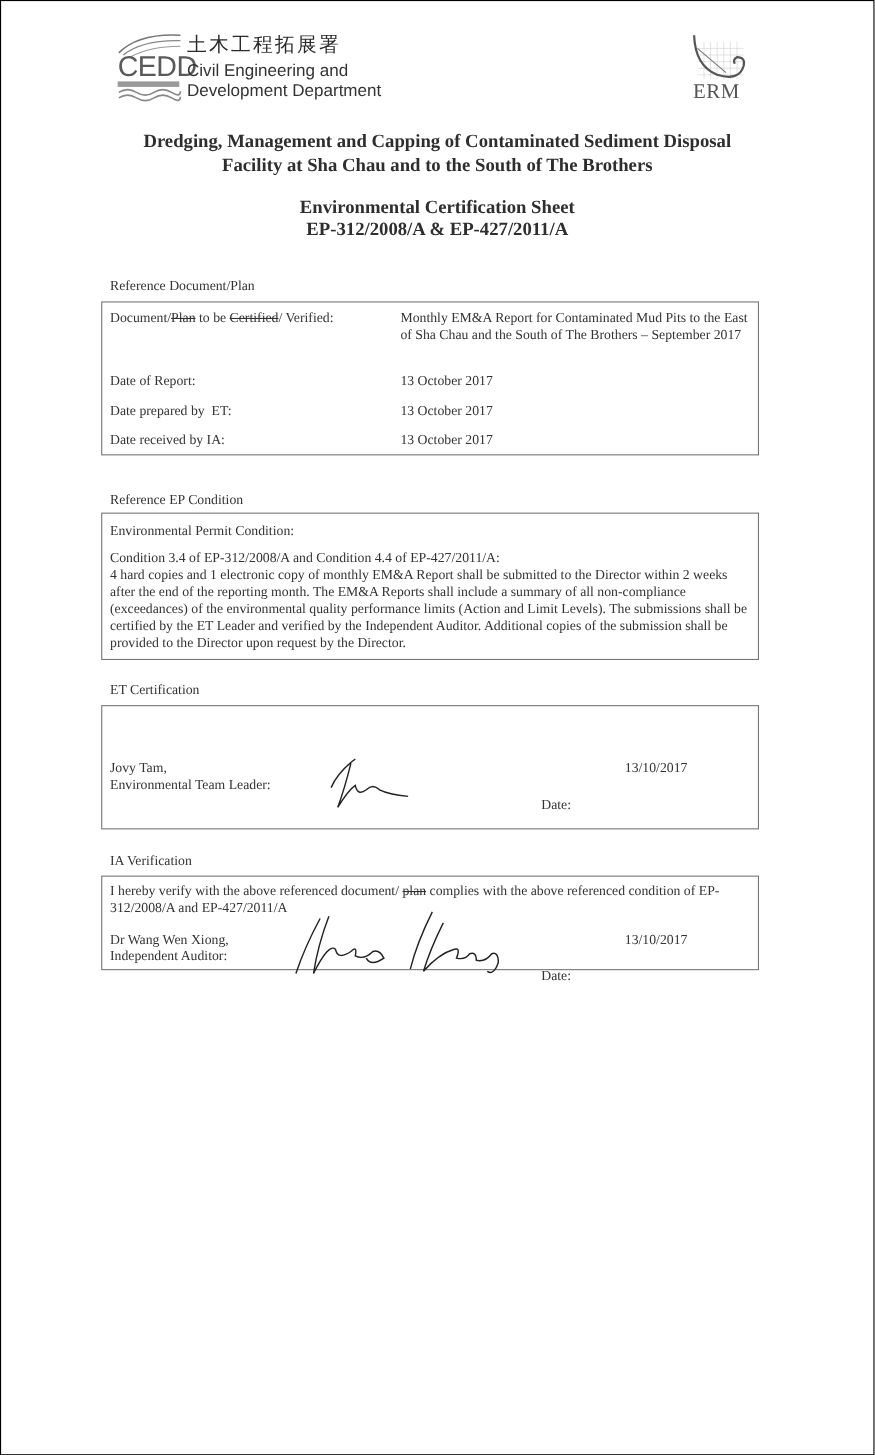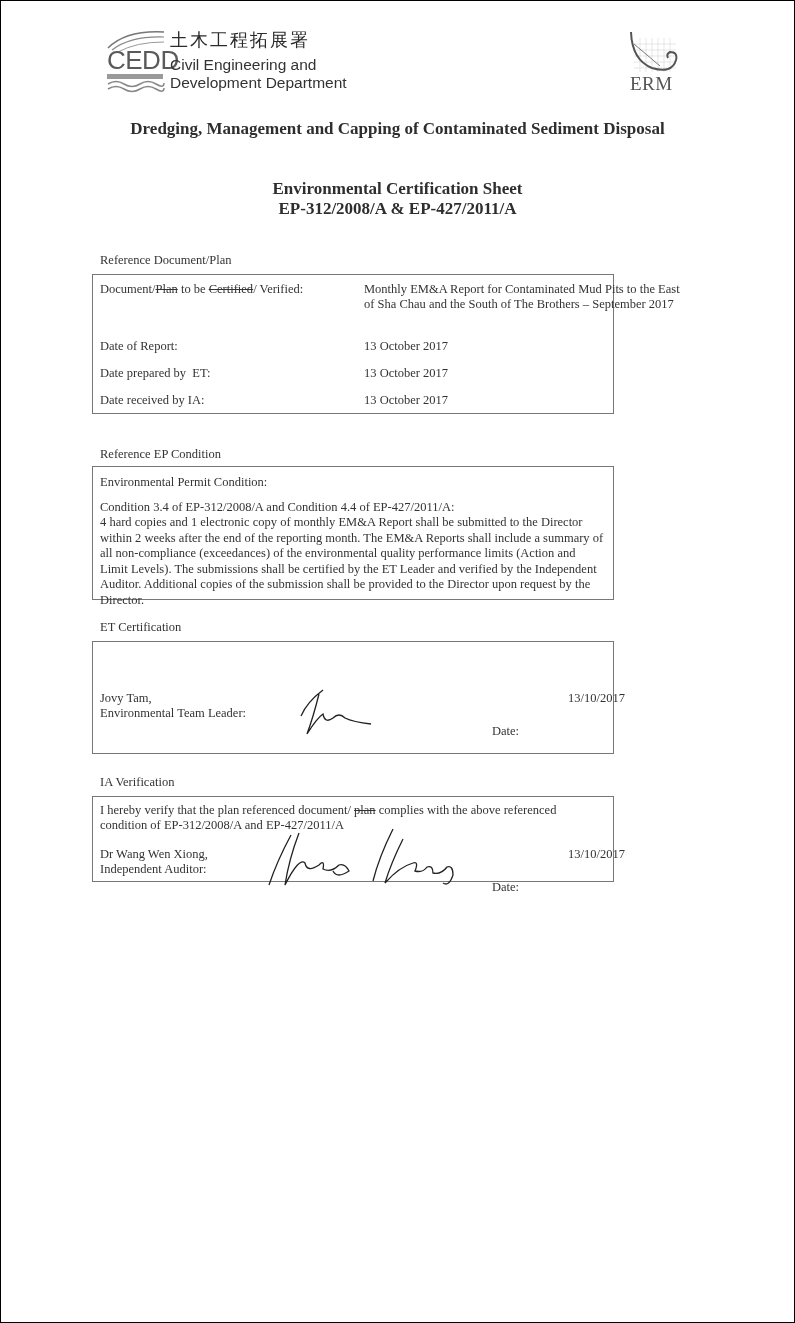--- a/index.html
+++ b/index.html
@@ -38,21 +38,21 @@
     position: absolute; left: 60px; width: 675px; text-align: center;
     font-weight: bold; color: #2e2e2e;
   }
   .title-main { top: 118px; font-size: 17px; line-height: 21px; }
   .title-sub { top: 179px; font-size: 17px; line-height: 20px; }
 
   .section-heading {
     position: absolute; left: 100px; font-weight: normal; font-size: 12.5px; color: #333;
   }
   .box {
-    position: absolute; left: 92px; width: 522px; border: 1.5px solid #777;
+    position: absolute; left: 92px; width: 598px; border: 1.5px solid #777;
     box-sizing: border-box; font-size: 12.5px; color: #333;
   }
   .strike { text-decoration: line-through; }
 
   .ref-row { position: absolute; left: 7px; right: 8px; }
   .ref-label { position: absolute; left: 0; top: 0; }
   .ref-value { position: absolute; left: 264px; top: 0; width: 320px; line-height: 15px; }
 
   .ep-text { position: absolute; left: 7px; right: 8px; line-height: 15.5px; }
 
@@ -100,20 +100,21 @@
         <line x1="44" y1="8" x2="44" y2="42"></line>
     </g>
     <path d="M5 2 Q6 30 26 38 Q46 44 50 30 Q52 22 44 22 Q40 24 42 28" stroke="#555" stroke-width="2" fill="none"></path>
     <path d="M8 14 L34 36" stroke="#777" stroke-width="1" fill="none"></path>
   </svg>
   <div class="erm-text">ERM</div>
 </div>
 
 <div class="title title-main">
   <div>Dredging, Management and Capping of Contaminated Sediment Disposal</div>
+  <div>Facility at Sha Chau and to the South of The Brothers</div>
 </div>
 <div class="title title-sub">
   <div>Environmental Certification Sheet</div>
   <div>EP-312/2008/A &amp; EP-427/2011/A</div>
 </div>
 
 <div class="section-heading" style="top:253px">Reference Document/Plan</div>
 <div class="box" style="top:274px;height:140px">
   <div class="ref-row" style="top:7px">
     <div class="ref-label"><span>Document/</span><span class="strike">Plan</span><span> to be </span><span class="strike">Certified</span><span>/ Verified:</span></div>
@@ -148,21 +149,21 @@
   </div>
   <svg class="sig" style="left:200px;top:46px" width="90" height="50">
     <path d="M30 2 Q14 14 8 28 M26 6 Q20 30 14 46 Q24 30 30 26 Q32 36 40 30 Q46 24 52 30 Q60 34 78 36" stroke="#222" stroke-width="1.3" fill="none"></path>
   </svg>
   <div class="date-label" style="top:49px">Date:</div>
   <div class="date-value" style="top:49px">13/10/2017</div>
 </div>
 
 <div class="section-heading" style="top:775px">IA Verification</div>
 <div class="box" style="top:796px;height:86px">
-  <div class="cert-text" style="top:6px"><span>I hereby verify that the plan referenced document/ </span><span class="strike">plan</span><span> complies with the above referenced condition of EP-312/2008/A and EP-427/2011/A</span></div>
+  <div class="cert-text" style="top:6px"><span>I hereby verify with the above referenced document/ </span><span class="strike">plan</span><span> complies with the above referenced condition of EP-312/2008/A and EP-427/2011/A</span></div>
   <div class="signer" style="top:50px">
     <div>Dr Wang Wen Xiong,</div>
     <div>Independent Auditor:</div>
   </div>
   <svg class="sig" style="left:170px;top:30px" width="220" height="66">
     <path d="M28 8 Q14 34 6 58 M36 6 Q26 32 22 58 Q36 30 42 36 Q44 46 56 38 Q62 32 60 42 Q68 46 76 38 Q82 36 86 44 Q74 52 70 44" stroke="#222" stroke-width="1.3" fill="none"></path>
     <path d="M130 2 Q116 30 110 54 M140 12 Q128 36 122 56 Q136 40 150 36 Q156 34 152 44 Q160 46 164 40 Q170 38 170 46 Q178 48 184 40 Q190 38 190 48 Q186 60 180 56" stroke="#222" stroke-width="1.3" fill="none"></path>
   </svg>
   <div class="date-label" style="top:50px">Date:</div>
   <div class="date-value" style="top:50px">13/10/2017</div>

